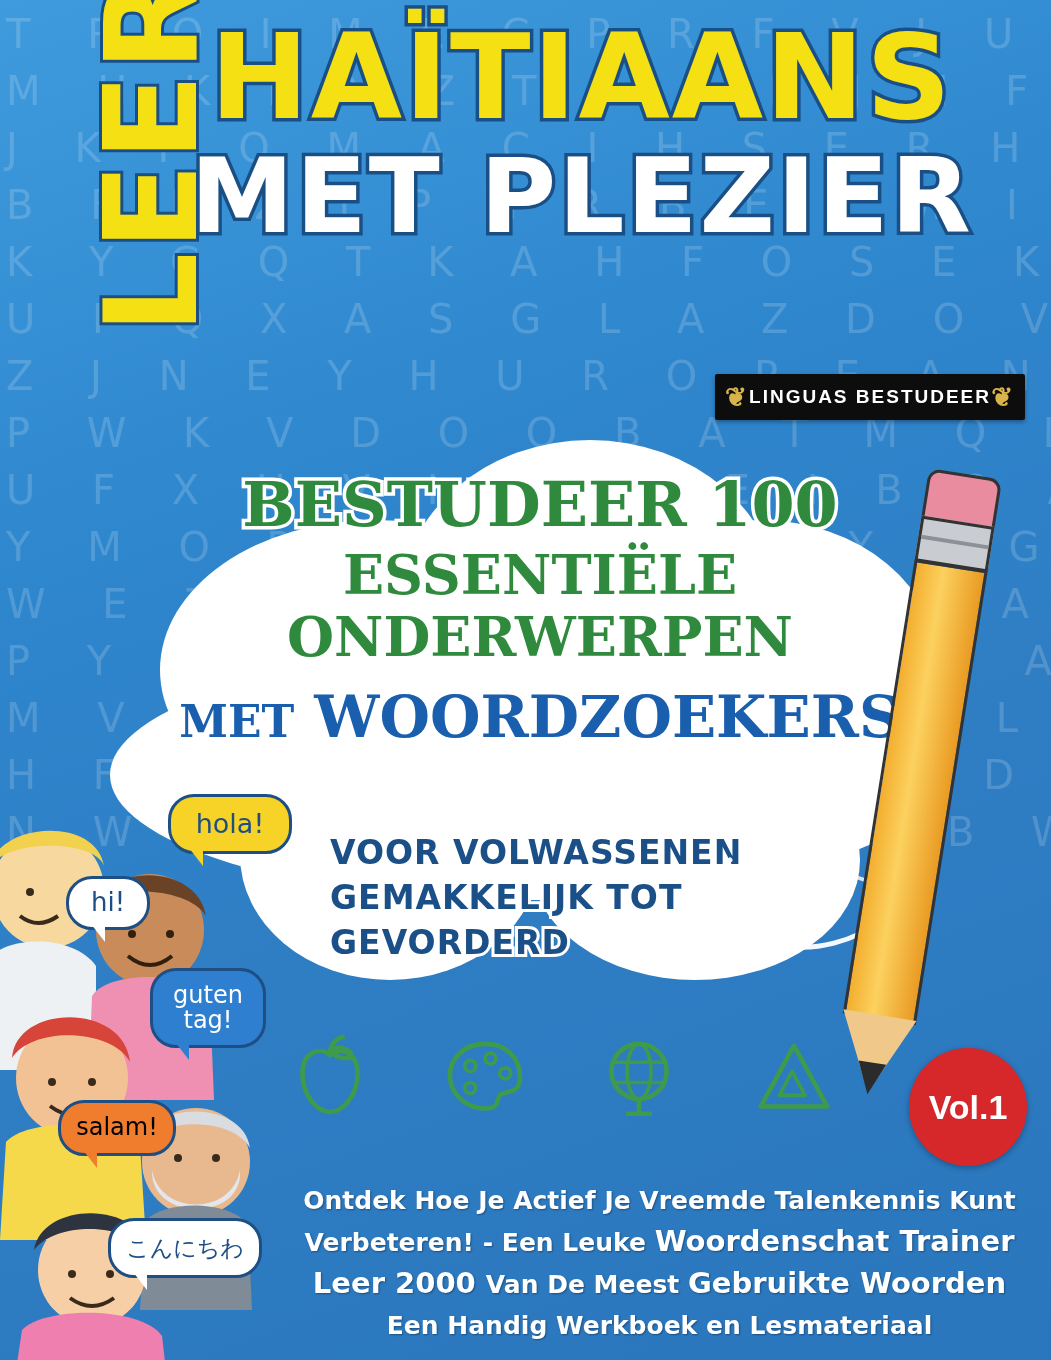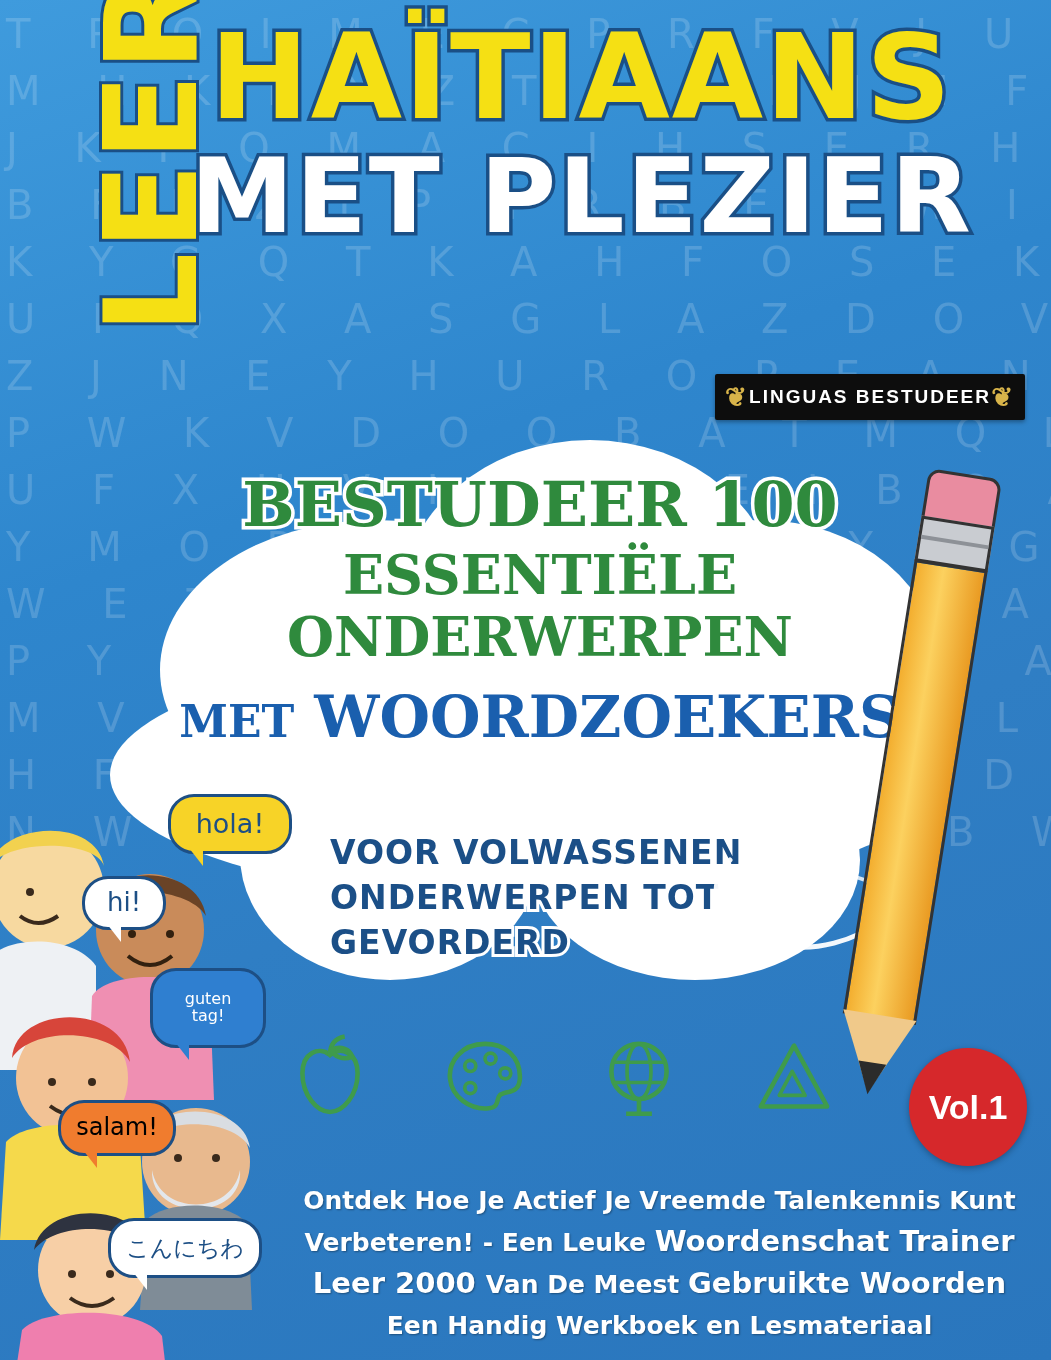--- a/index.html
+++ b/index.html
@@ -173,22 +173,22 @@
     box-sizing:border-box;
     line-height:1.05;
   }
   .bubble:after{
     content:"";position:absolute;left:22px;bottom:-15px;
     border-left:14px solid transparent;border-right:0 solid transparent;
     border-top:18px solid #ffffff;
   }
   .b-hola{left:168px;top:24px;width:124px;height:60px;background:#f7d327;color:#1d4f85;font-size:27px;}
   .b-hola:after{border-top-color:#f7d327;left:18px;}
-  .b-hi{left:82px;top:106px;width:84px;height:54px;background:#ffffff;color:#1d4f85;font-size:26px;}
-  .b-guten{left:150px;top:198px;width:116px;height:80px;background:#2f7fd0;color:#ffffff;font-size:16px;}
+  .b-hi{left:66px;top:106px;width:84px;height:54px;background:#ffffff;color:#1d4f85;font-size:26px;}
+  .b-guten{left:150px;top:198px;width:116px;height:80px;background:#2f7fd0;color:#ffffff;font-size:24px;}
   .b-guten:after{border-top-color:#2f7fd0;}
   .b-salam{left:58px;top:330px;width:118px;height:56px;background:#f07c2e;color:#000000;font-size:24px;}
   .b-salam:after{border-top-color:#f07c2e;}
   .b-jp{left:108px;top:448px;width:154px;height:60px;background:#ffffff;color:#1d4f85;font-size:23px;}
 </style>
 </head>
 <body>
 
 <div class="cover">
 
@@ -235,21 +235,21 @@
     <div class="hl hl1">BESTUDEER 100</div>
     <div class="hl hl2">ESSENTIËLE ONDERWERPEN</div>
     <div class="hl hl3">
       <span class="small">MET</span>
       <span>WOORDZOEKERS</span>
     </div>
   </div>
 
   <div class="subbanner">
     <div>VOOR VOLWASSENEN</div>
-    <div>ONDERWERPEN TOT GEVORDERD</div>
+    <div>GEMAKKELIJK TOT GEVORDERD</div>
   </div>
 
   <svg class="scribble" viewBox="0 0 260 260">
     <path d="M30 60 C90 10 210 20 230 90 C248 160 160 220 90 205 C30 192 10 150 40 120" fill="none" stroke="#ffffff" stroke-width="5" stroke-linecap="round" opacity="0.95"></path>
     <path d="M40 95 C100 60 200 70 215 120" fill="none" stroke="#ffffff" stroke-width="4" opacity="0.8"></path>
     <path d="M55 150 C110 120 190 130 205 165" fill="none" stroke="#ffffff" stroke-width="4" opacity="0.8"></path>
   </svg>
 
   <div class="pencil">
     <div class="eraser"></div>

